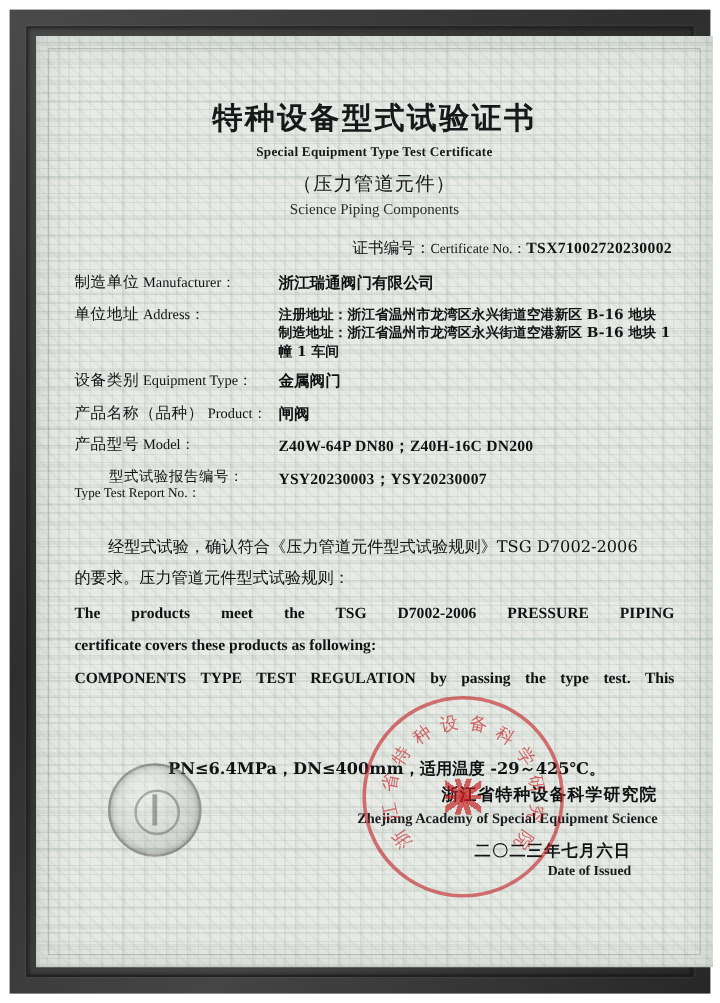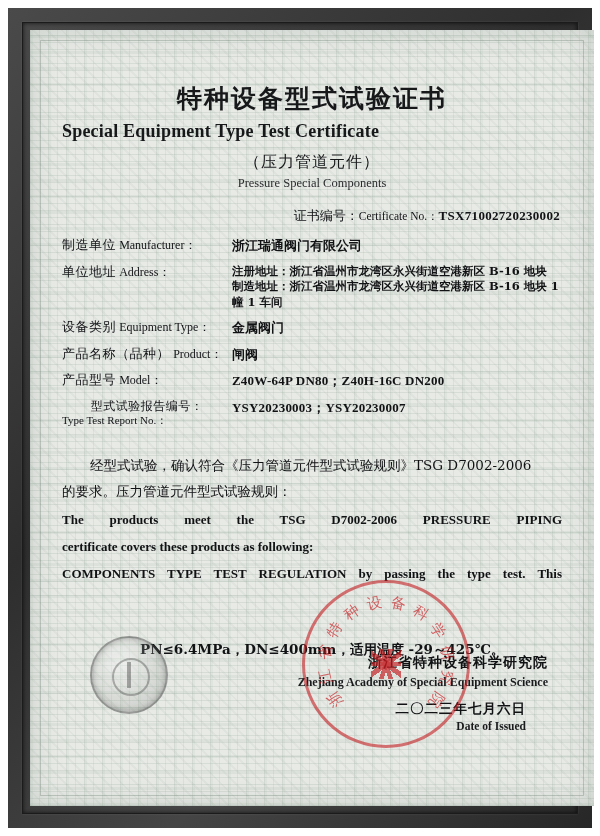--- a/index.html
+++ b/index.html
@@ -80,22 +80,22 @@
   .title-cn {
     text-align: center;
     font-size: 25px;
     font-weight: bold;
     letter-spacing: 2px;
     color: #17181a;
     margin-top: 52px;
     font-family: "DejaVu Serif", "Liberation Serif", serif;
   }
   .title-en {
-    text-align: left;
-    font-size: 18px;
+    text-align: center;
+    font-size: 11px;
     font-weight: bold;
     color: #17181a;
     margin-top: 6px;
     letter-spacing: .2px;
   }
   .subtitle-cn {
     text-align: center;
     font-size: 16px;
     color: #17181a;
     margin-top: 10px;
@@ -314,21 +314,21 @@
 
   <div class="paper">
     <div class="guilloche"></div>
     <div class="paper-border"></div>
 
     <div class="content">
 
       <div class="title-cn">特种设备型式试验证书</div>
       <div class="title-en">Special Equipment Type Test Certificate</div>
       <div class="subtitle-cn">（压力管道元件）</div>
-      <div class="subtitle-en">Pressure Special Components</div>
+      <div class="subtitle-en">Science Piping Components</div>
 
       <div class="certno-row">
         <span class="cn">证书编号：</span><span class="en">Certificate No.：</span><span class="val">TSX71002720230002</span>
       </div>
 
       <div class="fields">
 
         <div class="row">
           <div class="label">
             <span class="cn">制造单位</span>

